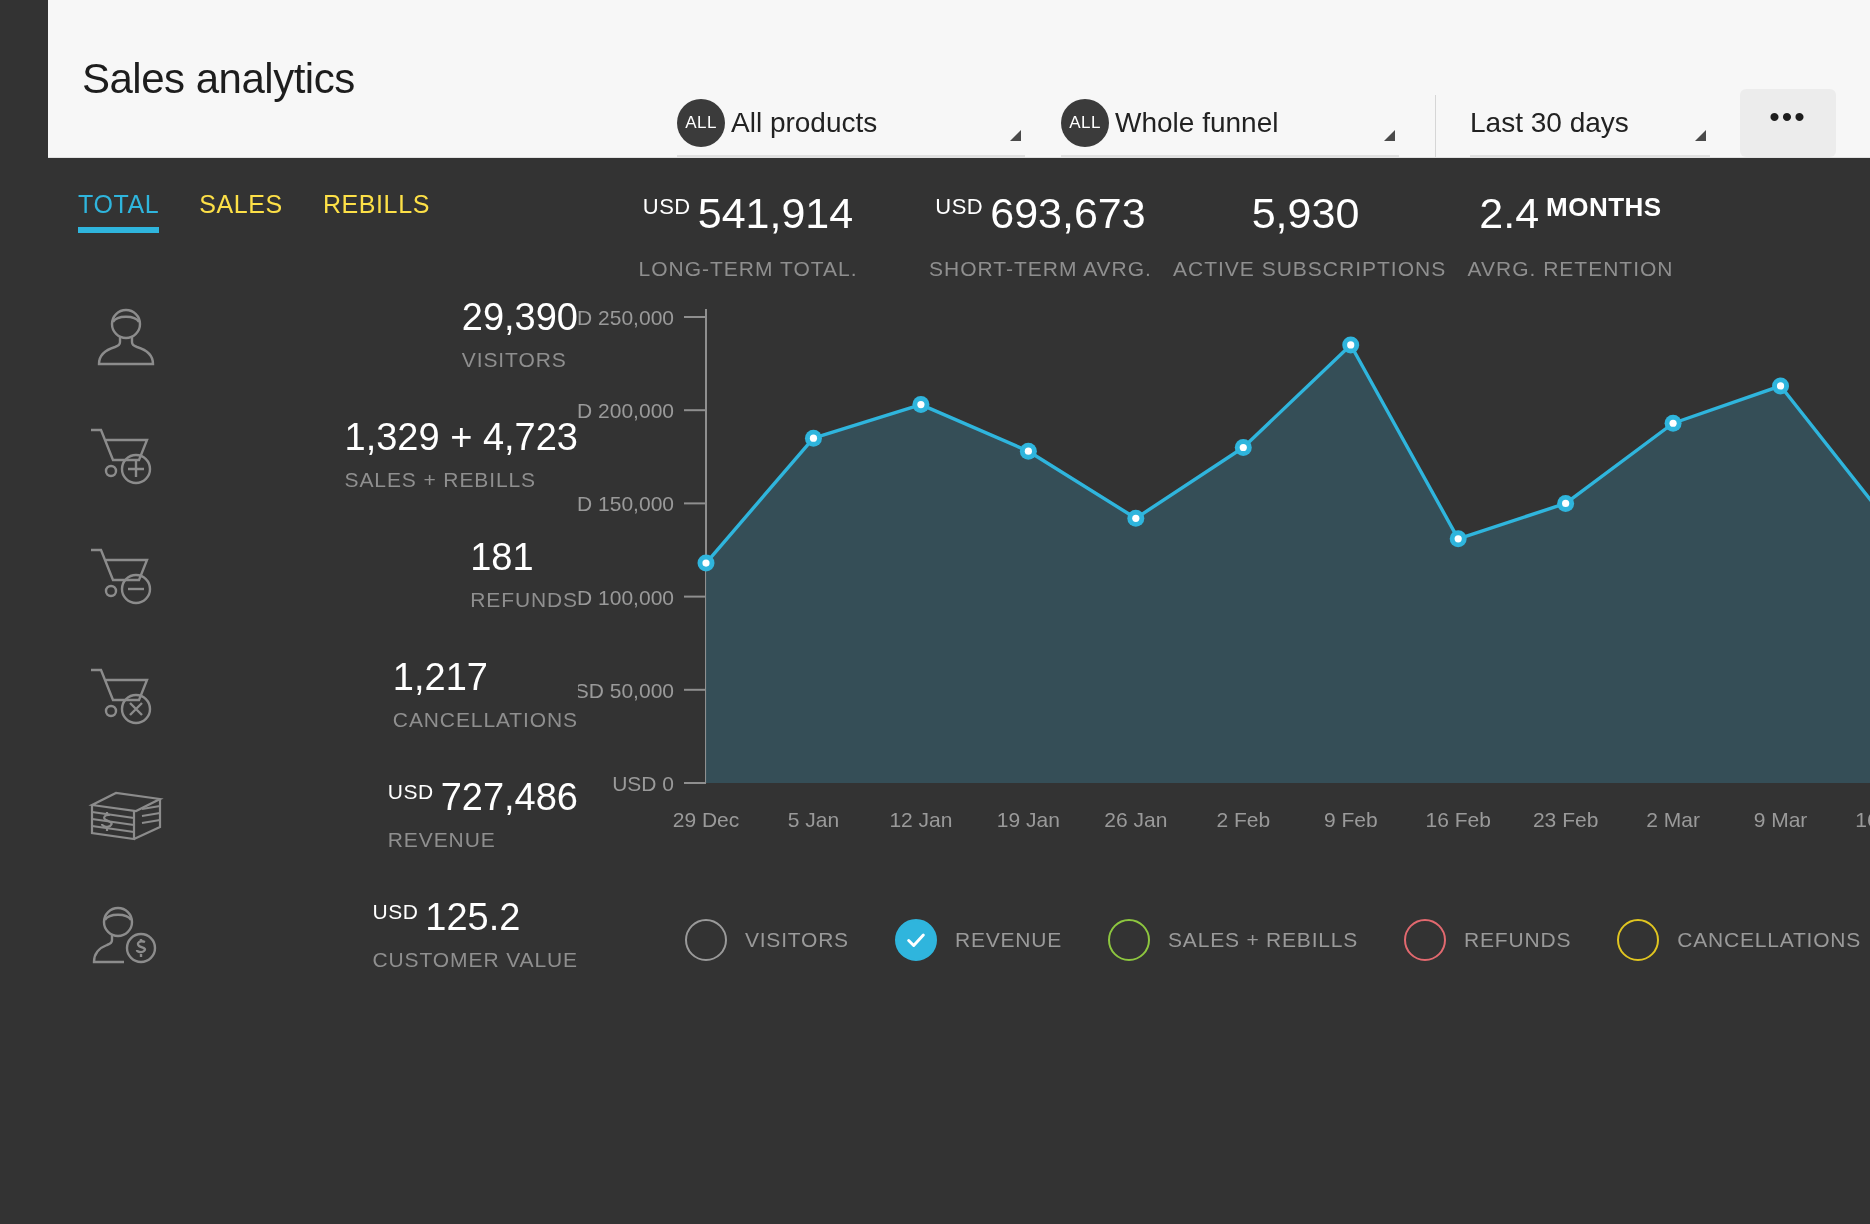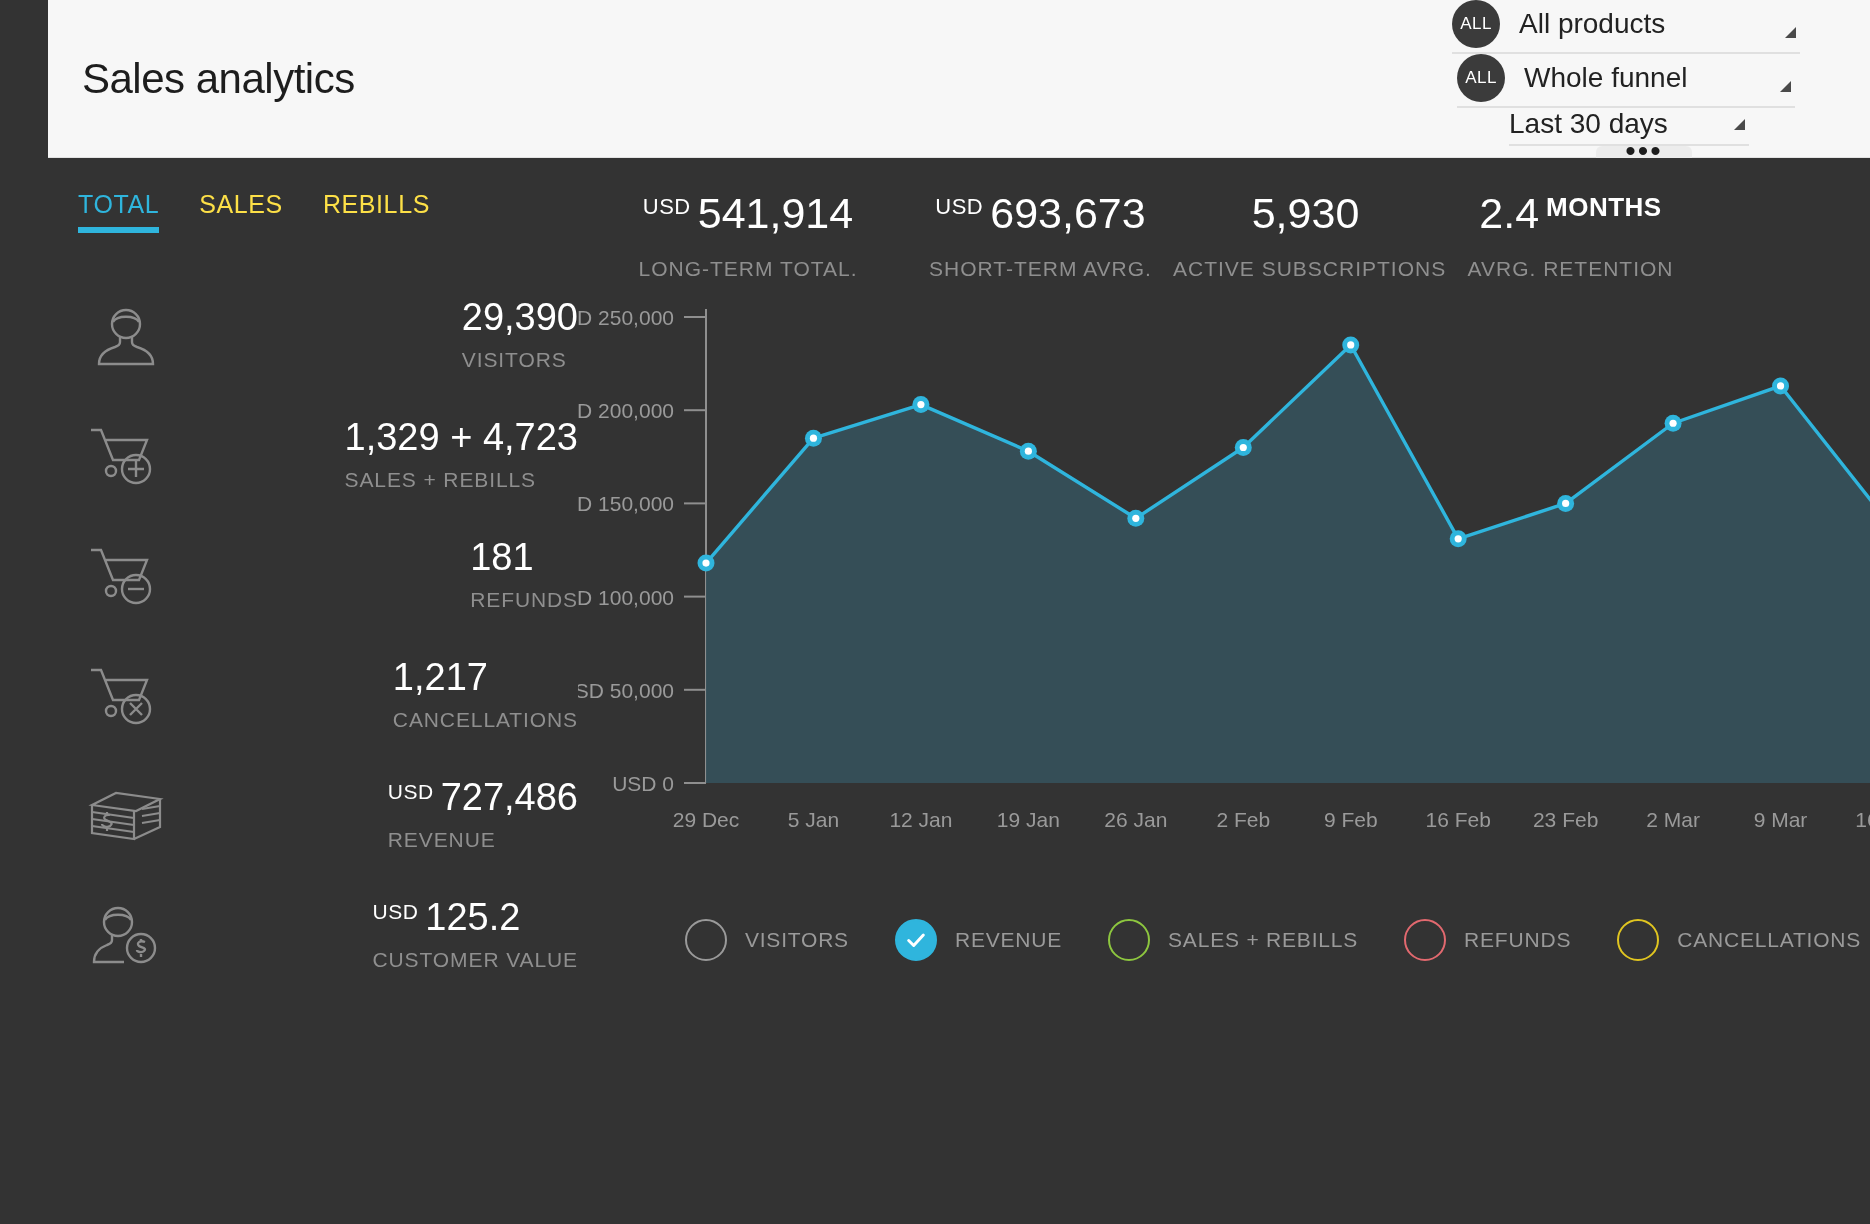--- a/index.html
+++ b/index.html
@@ -24,23 +24,22 @@
   .page-title {
     font-size: 42px;
     color: #1d1d1d;
     font-weight: 400;
     letter-spacing: -0.5px;
     white-space: nowrap;
   }
   .topbar-controls {
     margin-left: auto;
     display: flex;
-    align-items: center;
+    align-items: flex-end;
     height: 100%;
-    flex-direction: column;
   }
   .selector {
     display: flex;
     align-items: center;
     position: relative;
     height: 62px;
     border-bottom: 2px solid #e0e0e0;
     margin-right: 36px;
     padding-bottom: 4px;
   }
@@ -48,21 +47,21 @@
   .selector.sel-funnel   { width: 338px; }
   .selector.sel-date     { width: 240px; margin-right: 30px; }
   .all-badge {
     width: 48px; height: 48px; border-radius: 50%;
     background: #3b3b3b; color: #ffffff;
     display: flex; align-items: center; justify-content: center;
     font-size: 17px; letter-spacing: 0.5px; font-weight: 400;
     flex: 0 0 auto;
   }
   .sel-label {
-    font-size: 28px; color: #222; margin-left: 19px;
+    font-size: 28px; color: #222; margin-left: 6px;
     white-space: nowrap; font-weight: 400;
   }
   .sel-caret {
     position: absolute; right: 4px; bottom: 14px;
     width: 0; height: 0;
     border-left: 11px solid transparent;
     border-bottom: 11px solid #4a4a4a;
   }
   .divider-v {
     width: 1px; height: 62px; background: #d6d6d6; margin-right: 34px;

